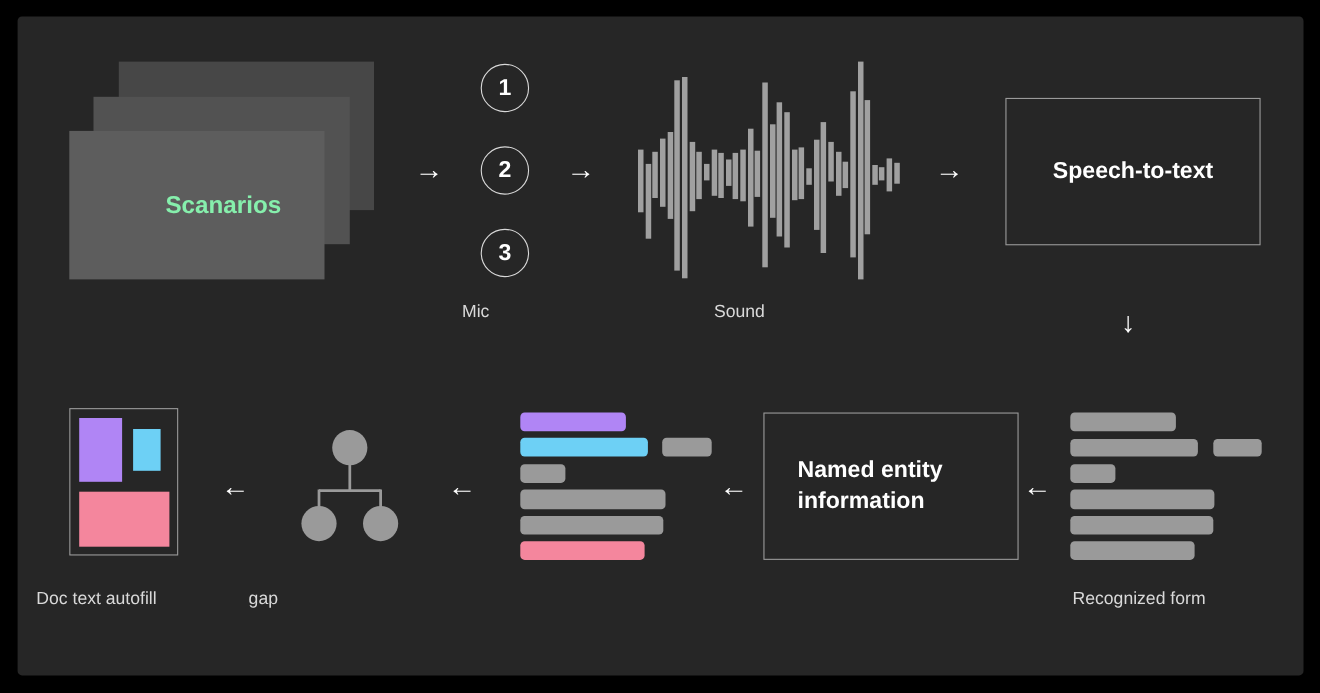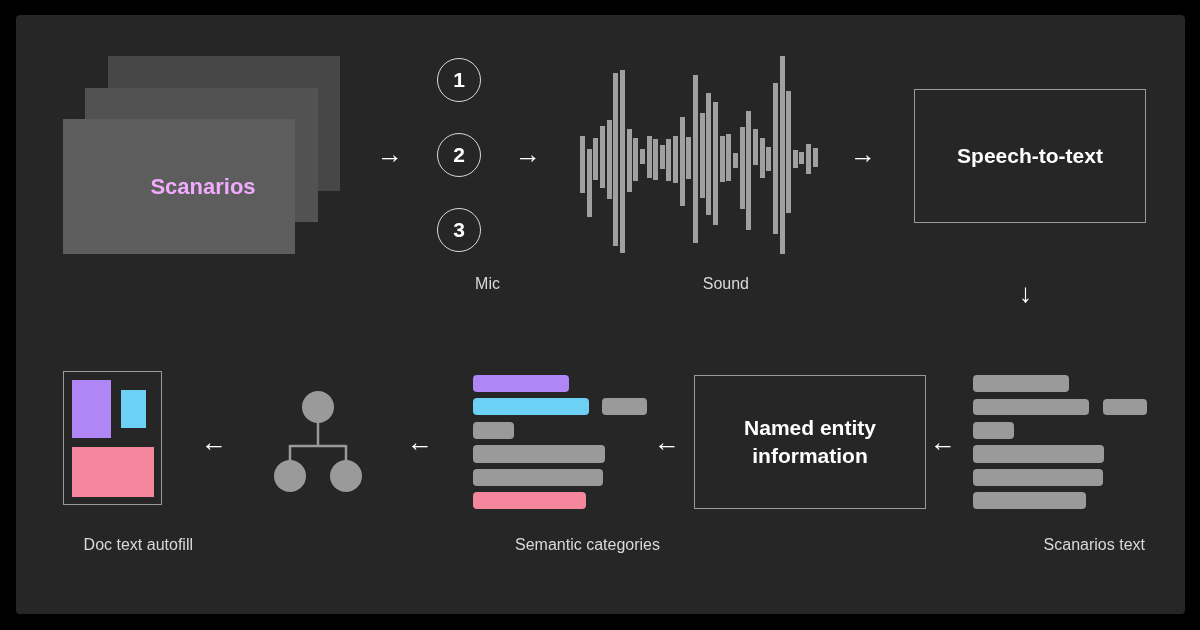--- a/index.html
+++ b/index.html
@@ -3,28 +3,28 @@
 <meta charset="utf-8">
 <style>
   html, body { margin: 0; padding: 0; }
   body { width: 1200px; height: 630px; background: #000; position: relative; overflow: hidden;
          font-family: "Liberation Sans", "DejaVu Sans", sans-serif; color: #fff; }
   .panel { position: absolute; left: 16px; top: 15px; width: 1169px; height: 599px;
            background: #262626; border-radius: 4px; }
   .abs { position: absolute; }
   .card { position: absolute; }
   .card-label { position: absolute; left: 0; right: 0; top: 0; bottom: 0; display: flex;
-                align-items: center; justify-content: center; font-weight: bold; font-size: 22px; color: #f0abfc; padding-left: 48px; }
+                align-items: center; justify-content: center; font-weight: bold; font-size: 22px; color: #86efac; padding-left: 48px; }
   .circle { position: absolute; width: 44px; height: 44px; border: 1.5px solid #d8d8d8; border-radius: 50%;
             box-sizing: border-box; display: flex; align-items: center; justify-content: center;
             font-weight: bold; font-size: 21px; color: #fff; }
-  .caption { position: absolute; font-size: 16px; color: #d9d9d9; text-align: right; line-height: 21px; }
+  .caption { position: absolute; font-size: 16px; color: #d9d9d9; text-align: left; line-height: 21px; }
   .arrow { position: absolute; font-size: 26px; color: #fff; line-height: 1; }
   .box { position: absolute; border: 1px solid #9a9a9a; box-sizing: border-box; display: flex;
-         align-items: center; justify-content: center; text-align: center; font-weight: bold;
+         align-items: center; justify-content: center; font-weight: bold;
          font-size: 21px; line-height: 28px; color: #fff; }
   .bar { position: absolute; border-radius: 4px; background: #9a9a9a; }
   .wave { position: absolute; background: #a0a0a0; width: 5px; }
 </style>
 </head>
 <body>
 
 <div class="panel"></div>
 
 <div class="card" style="left:108px;top:56px;width:232px;height:135px;background:#474747;"></div>
@@ -92,57 +92,57 @@
 
 <div>
   <div class="bar" style="left:973px;top:375px;width:96px;height:17px;"></div>
   <div class="bar" style="left:973px;top:399px;width:116px;height:16px;"></div>
   <div class="bar" style="left:1103px;top:399px;width:44px;height:16px;"></div>
   <div class="bar" style="left:973px;top:422px;width:41px;height:17px;"></div>
   <div class="bar" style="left:973px;top:445px;width:131px;height:18px;"></div>
   <div class="bar" style="left:973px;top:469px;width:130px;height:17px;"></div>
   <div class="bar" style="left:973px;top:492px;width:113px;height:17px;"></div>
 </div>
-<div class="caption" style="left:975px;top:534px;width:170px;">Scanarios text</div>
+<div class="caption" style="left:975px;top:534px;width:170px;">Recognized form</div>
 
 <div class="arrow" style="left:930px;top:429px;">←</div>
 
 <div class="box" style="left:694px;top:375px;width:232px;height:134px;">
   <span style="width:170px;">Named entity information</span>
 </div>
 
 <div class="arrow" style="left:654px;top:429px;">←</div>
 
 <div>
   <div class="bar" style="left:473px;top:375px;width:96px;height:17px;background:#b085f5;"></div>
   <div class="bar" style="left:473px;top:398px;width:116px;height:17px;background:#6dd0f5;"></div>
   <div class="bar" style="left:602px;top:398px;width:45px;height:17px;"></div>
   <div class="bar" style="left:473px;top:422px;width:41px;height:17px;"></div>
   <div class="bar" style="left:473px;top:445px;width:132px;height:18px;"></div>
   <div class="bar" style="left:473px;top:469px;width:130px;height:17px;"></div>
   <div class="bar" style="left:473px;top:492px;width:113px;height:17px;background:#f4869d;"></div>
 </div>
 <div class="caption" style="left:460px;top:534px;width:200px;">
-  <div>Semantic categories</div>
 </div>
 
 <div class="arrow" style="left:407px;top:429px;">←</div>
 
 <svg class="abs" style="left:260px;top:380px;" width="120" height="120" viewBox="0 0 120 120">
   <g stroke="#9a9a9a" stroke-width="2.5" fill="none">
     <line x1="58" y1="40" x2="58" y2="66"></line>
     <line x1="30" y1="66" x2="86" y2="66"></line>
     <line x1="30" y1="65" x2="30" y2="82"></line>
     <line x1="86" y1="65" x2="86" y2="82"></line>
   </g>
   <circle cx="58" cy="27" r="16" fill="#9a9a9a"></circle>
   <circle cx="30" cy="96" r="16" fill="#9a9a9a"></circle>
   <circle cx="86" cy="96" r="16" fill="#9a9a9a"></circle>
 </svg>
 <div class="caption" style="left:226px;top:534px;width:200px;">
+  <div>gap</div>
 </div>
 
 <div class="arrow" style="left:201px;top:429px;">←</div>
 
 <div class="abs" style="left:63px;top:371px;width:99px;height:134px;border:1px solid #9a9a9a;box-sizing:border-box;">
   <div class="abs" style="left:8px;top:8px;width:39px;height:58px;background:#b085f5;"></div>
   <div class="abs" style="left:57px;top:18px;width:25px;height:38px;background:#6dd0f5;"></div>
   <div class="abs" style="left:8px;top:75px;width:82px;height:50px;background:#f4869d;"></div>
 </div>
 <div class="caption" style="left:33px;top:534px;width:160px;">Doc text autofill</div>

